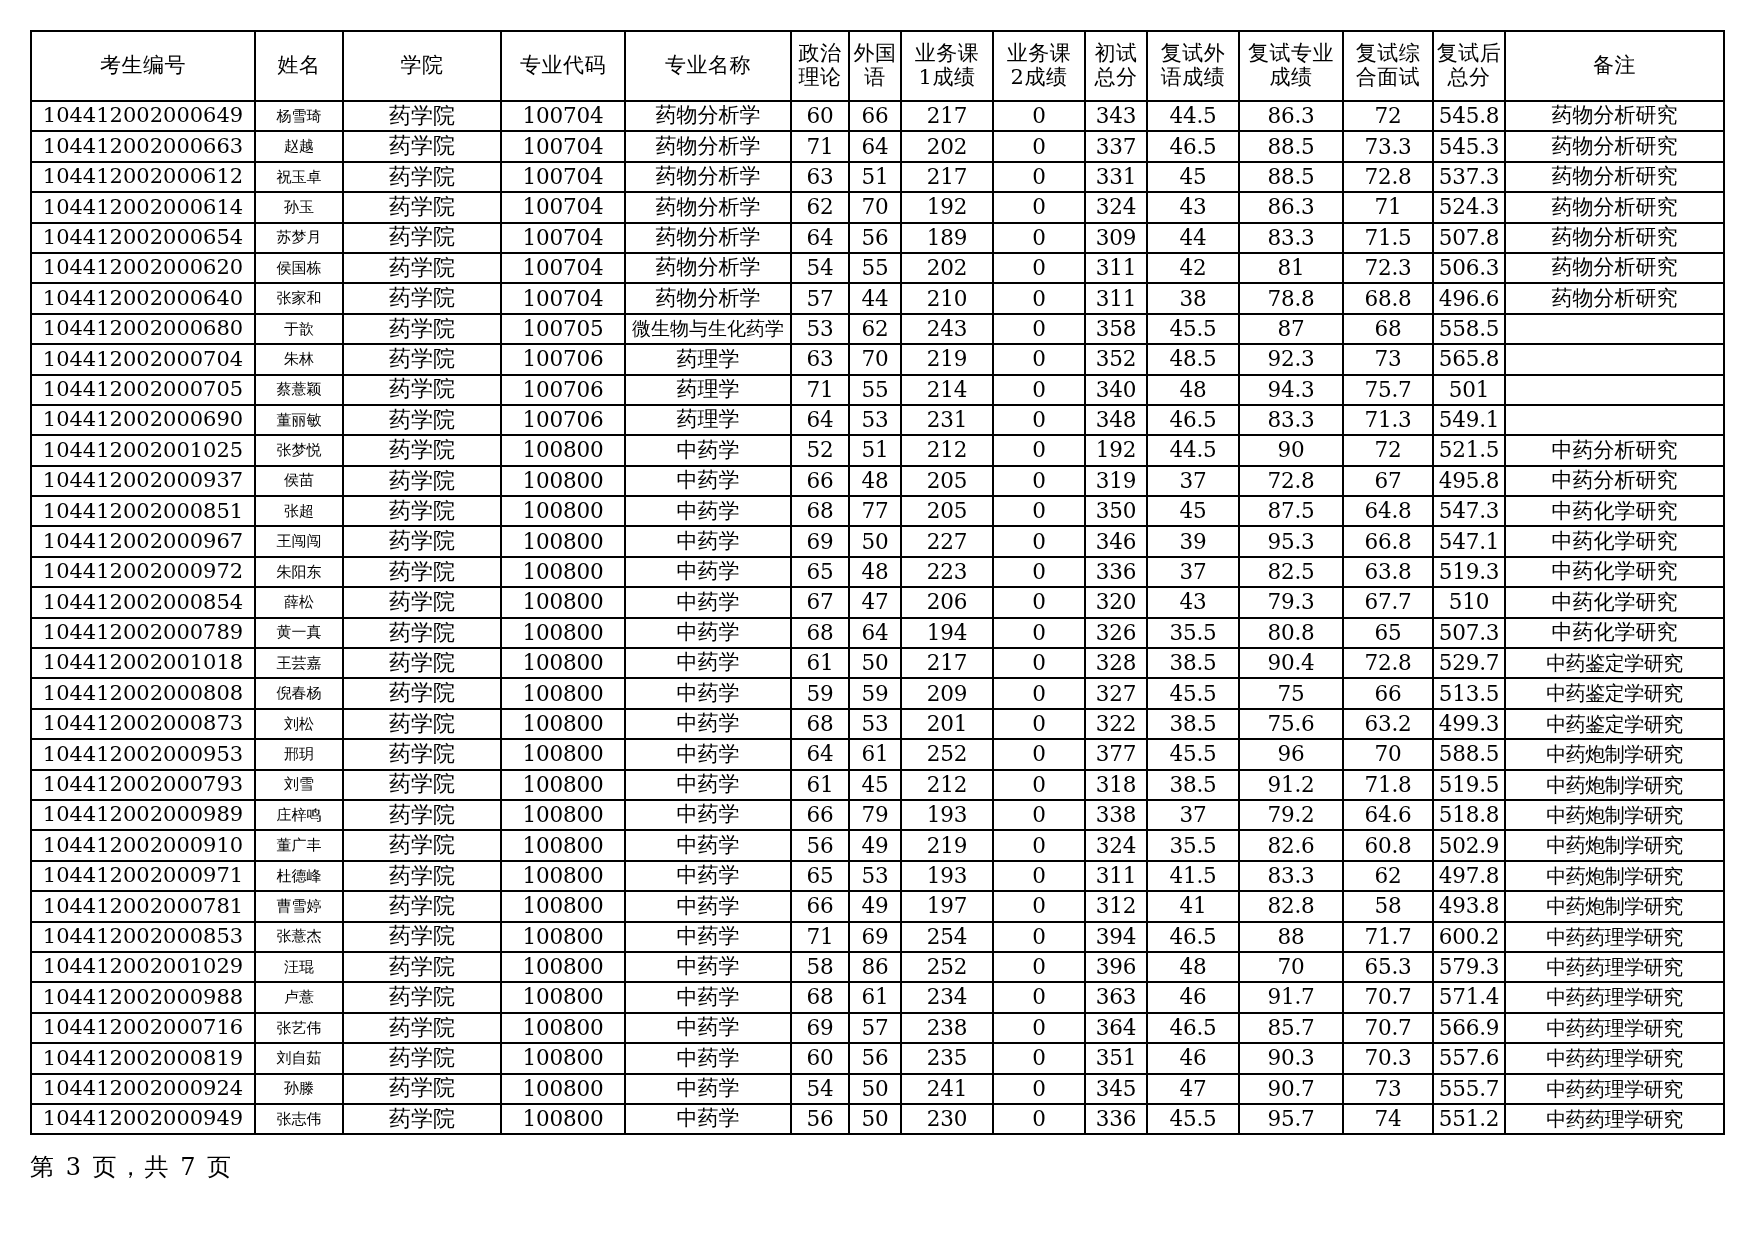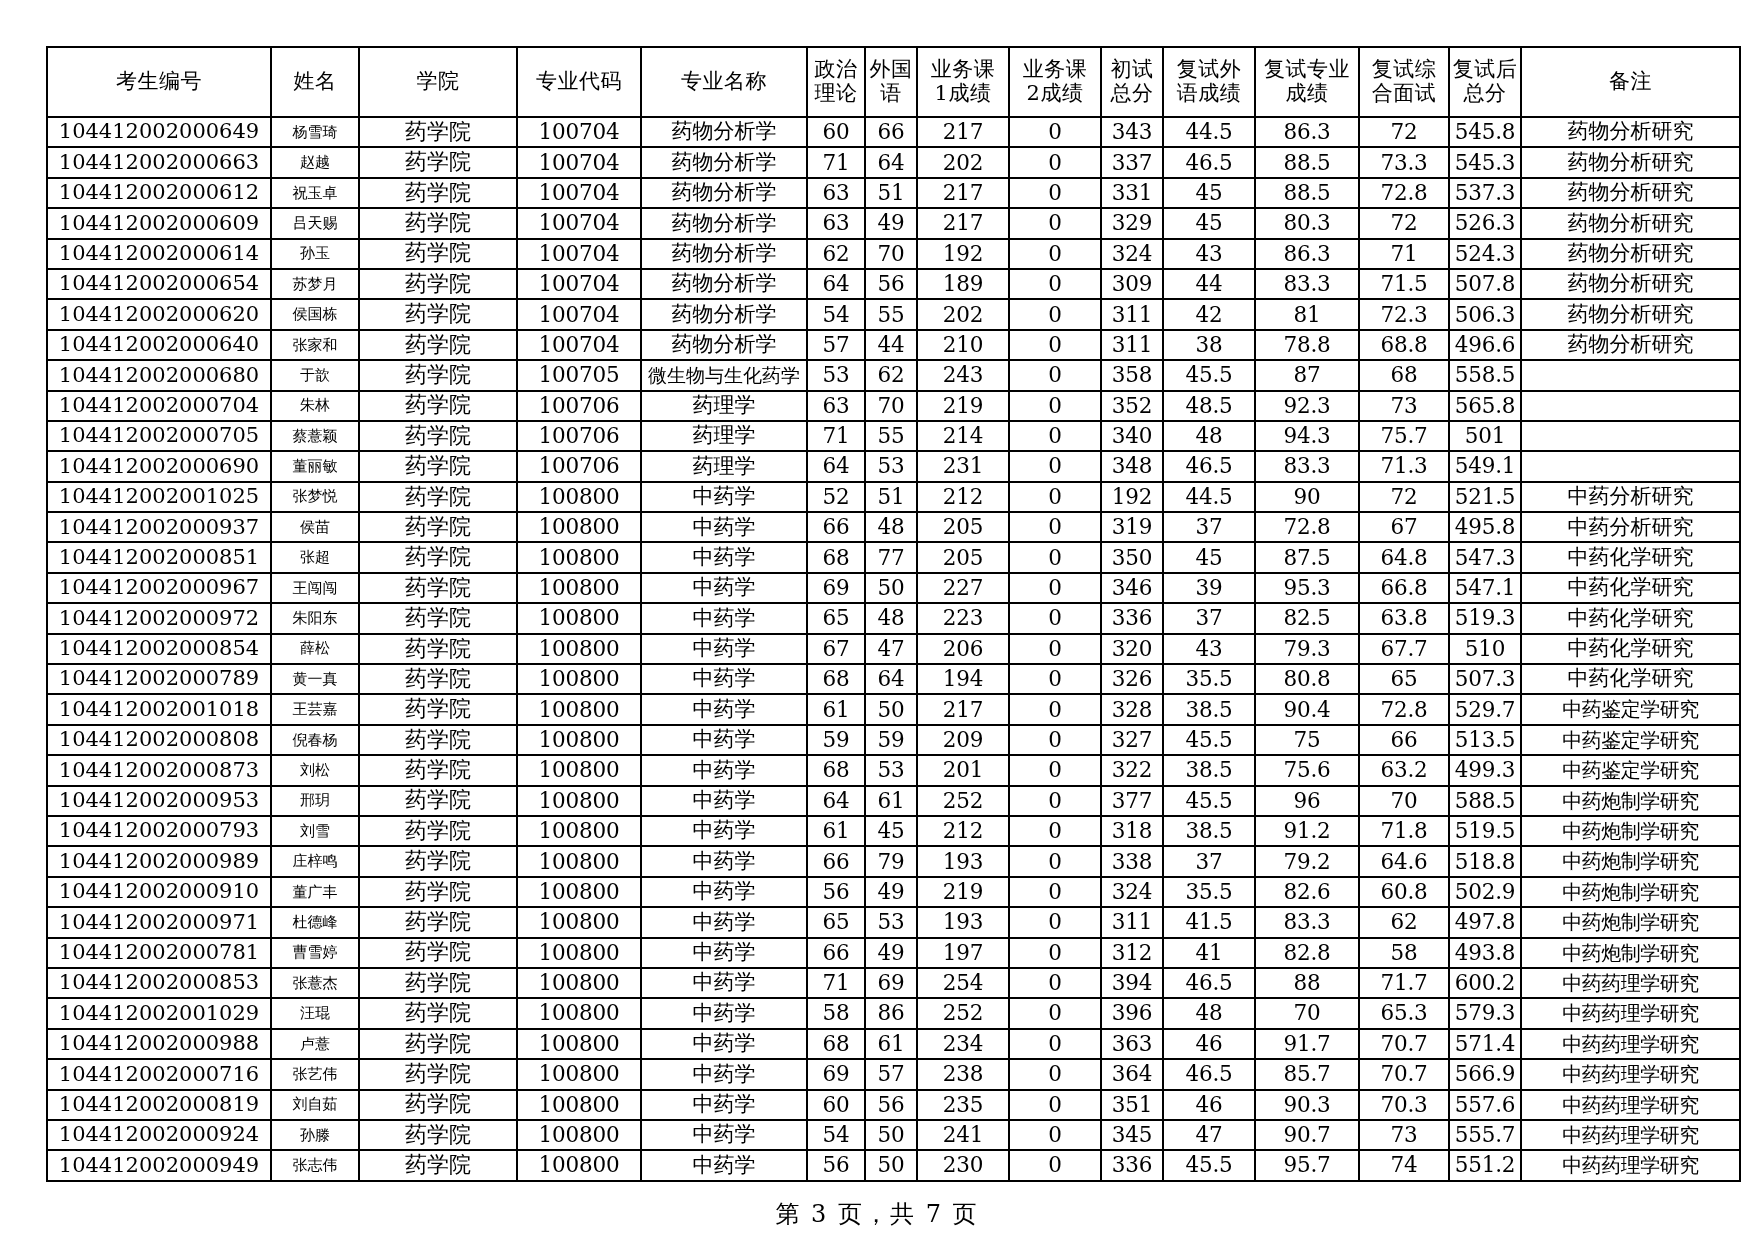--- a/index.html
+++ b/index.html
@@ -18,21 +18,21 @@
   .page {
     position: relative;
     width: 1754px;
     height: 1240px;
     padding: 30px 30px 0 30px;
   }
   table.score-table {
     border-collapse: collapse;
     table-layout: fixed;
     width: 1694px;
-    margin: 16px;
+    margin: 0;
   }
   table.score-table td,
   table.score-table th {
     border: 2px solid #000000;
     padding: 0 2px;
     text-align: center;
     vertical-align: middle;
     font-weight: normal;
     line-height: 1.12;
     overflow: hidden;
@@ -76,21 +76,20 @@
   col.c-biz2       { width: 92px;  }
   col.c-firsttotal { width: 62px;  }
   col.c-reexamforeign { width: 92px; }
   col.c-reexammajor   { width: 104px; }
   col.c-reexaminterview { width: 90px; }
   col.c-finaltotal { width: 72px; }
   col.c-remark     { width: 219px; }
 
   .footer {
     width: 1694px;
-    text-align: center;
     font-family: "DejaVu Serif", "Liberation Serif", serif;
     font-size: 24px;
     margin-top: 16px;
     letter-spacing: 2px;
   }
 </style>
 </head>
 <body>
 
 <div class="page">
@@ -178,37 +177,20 @@
           <td class="num">217</td>
           <td class="num">0</td>
           <td class="num">331</td>
           <td class="num">45</td>
           <td class="num">88.5</td>
           <td class="num">72.8</td>
           <td class="num">537.3</td>
           <td class="remark">药物分析研究</td>
         </tr>
         <tr>
-          <td class="examid">104412002000609</td>
-          <td class="name">吕天赐</td>
-          <td class="college">药学院</td>
-          <td class="majorcode">100704</td>
-          <td class="majorname">药物分析学</td>
-          <td class="num">63</td>
-          <td class="num">49</td>
-          <td class="num">217</td>
-          <td class="num">0</td>
-          <td class="num">329</td>
-          <td class="num">45</td>
-          <td class="num">80.3</td>
-          <td class="num">72</td>
-          <td class="num">526.3</td>
-          <td class="remark">药物分析研究</td>
-        </tr>
-        <tr>
           <td class="examid">104412002000614</td>
           <td class="name">孙玉</td>
           <td class="college">药学院</td>
           <td class="majorcode">100704</td>
           <td class="majorname">药物分析学</td>
           <td class="num">62</td>
           <td class="num">70</td>
           <td class="num">192</td>
           <td class="num">0</td>
           <td class="num">324</td>

